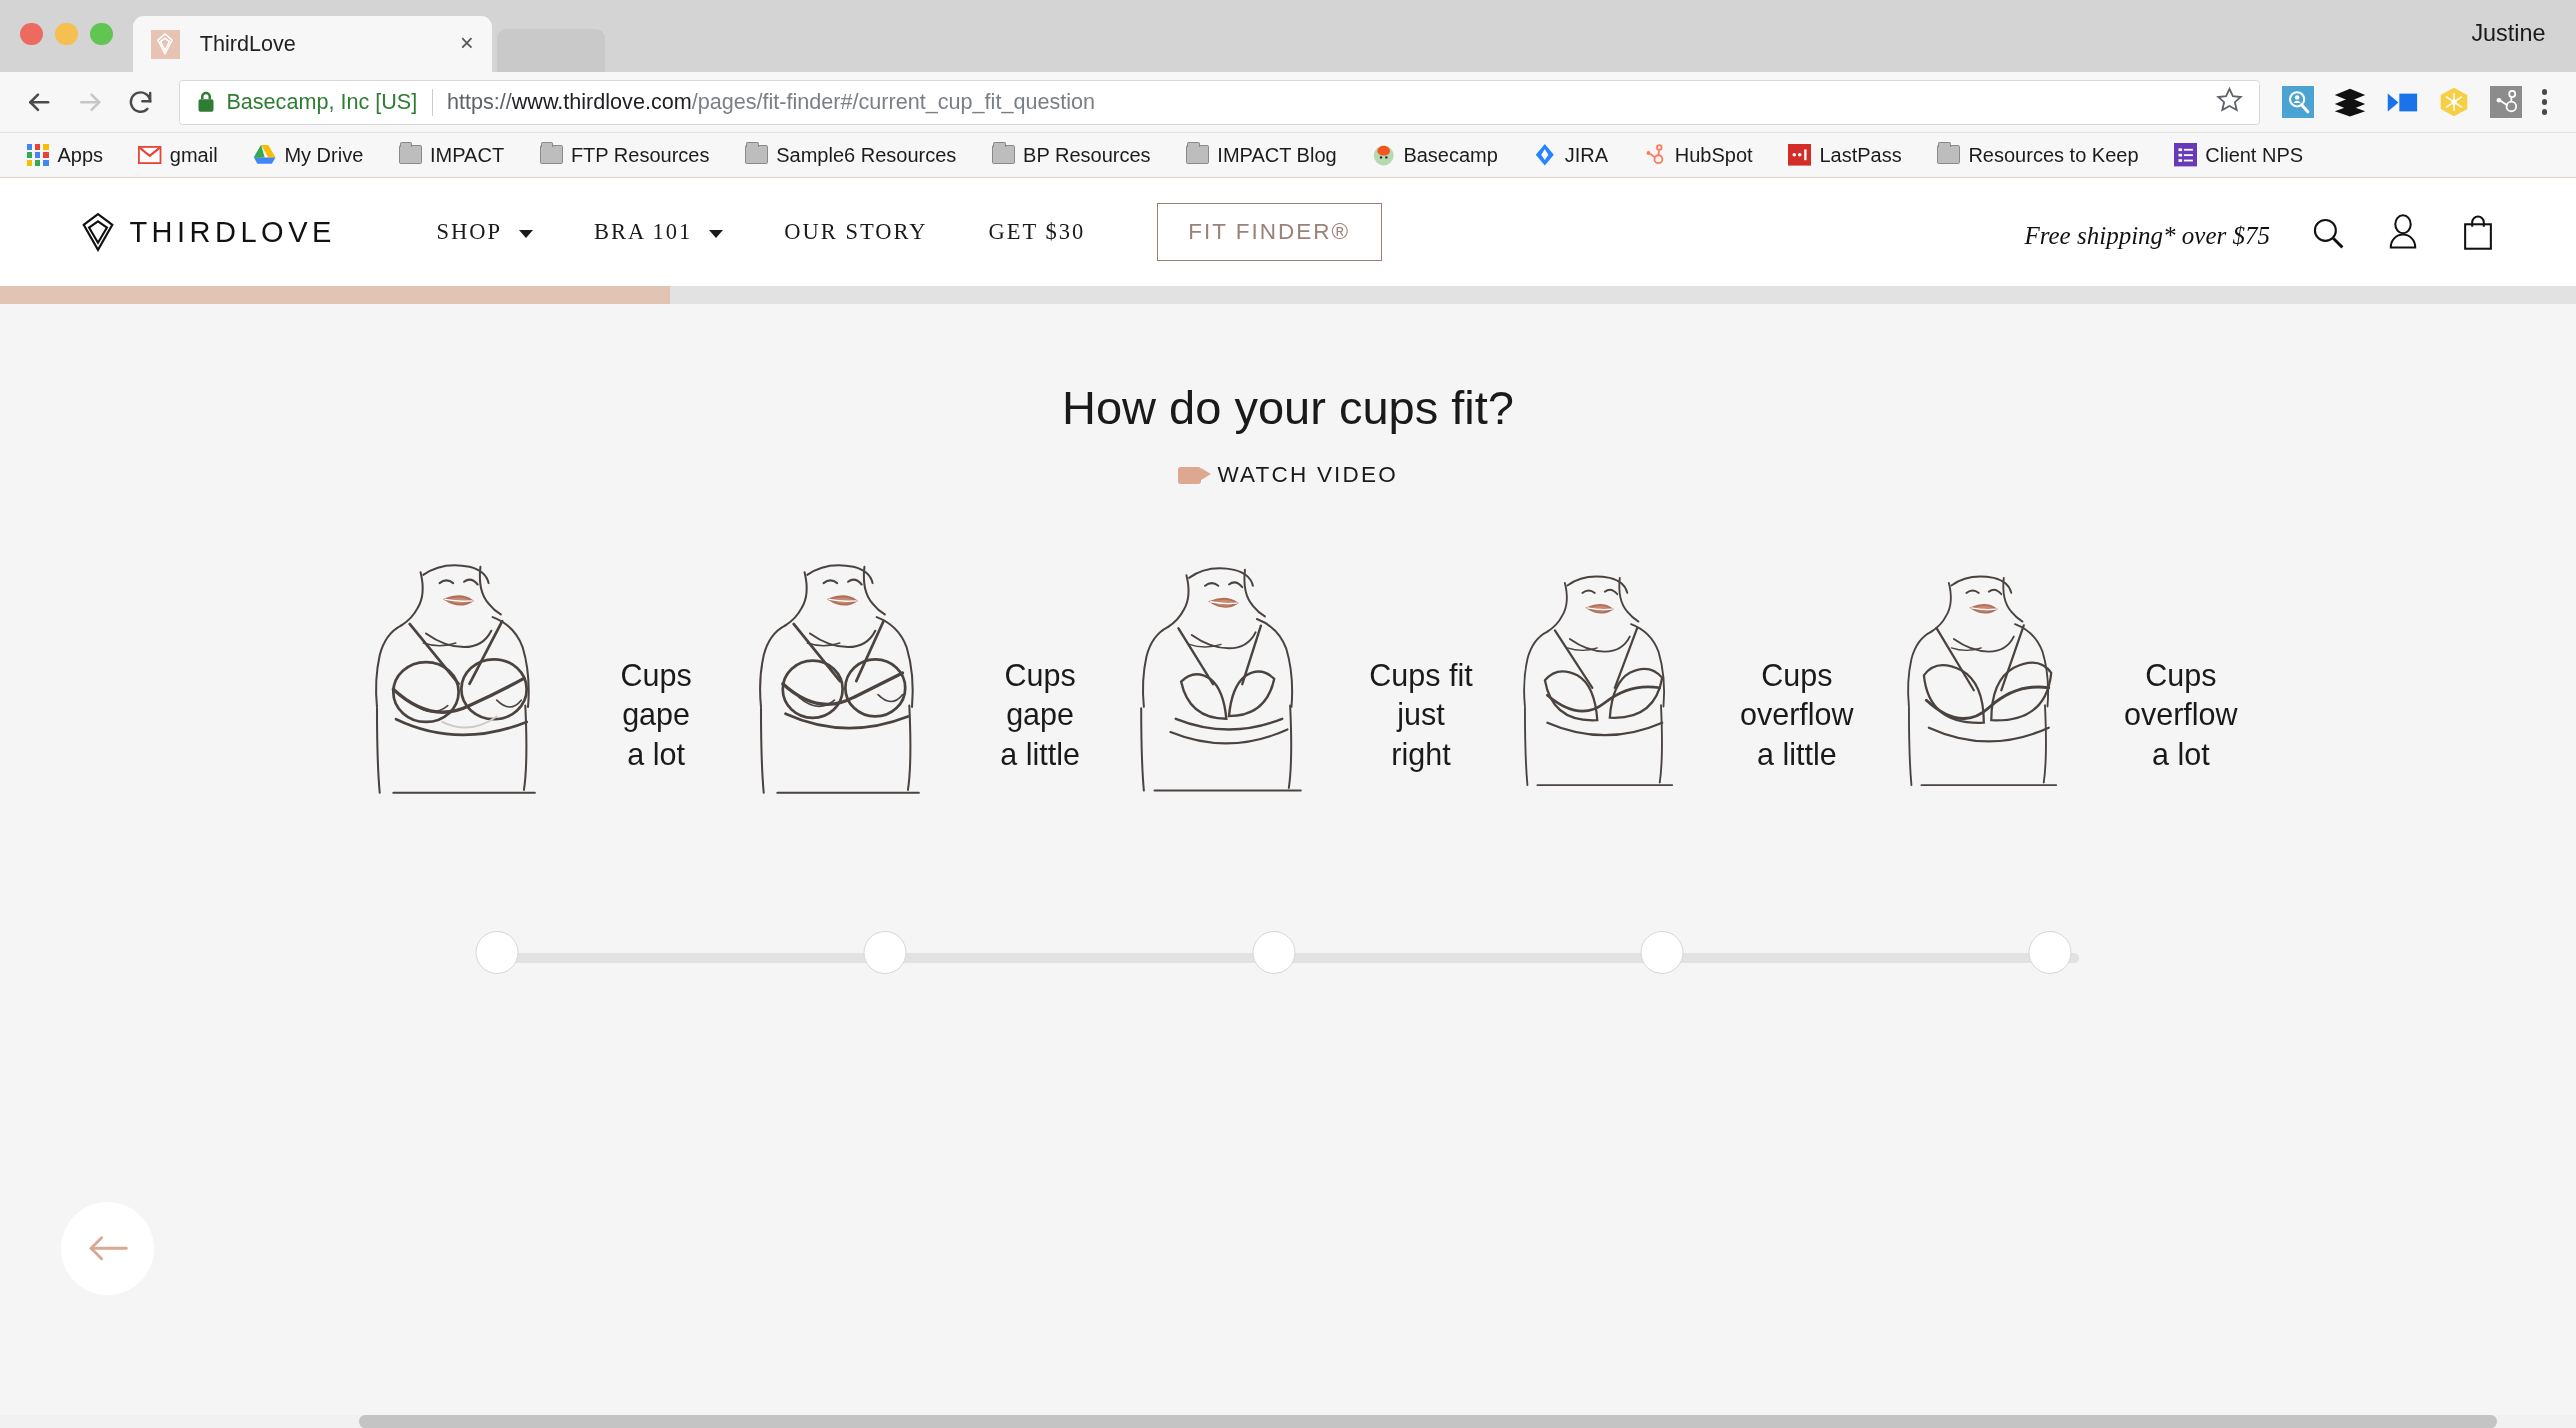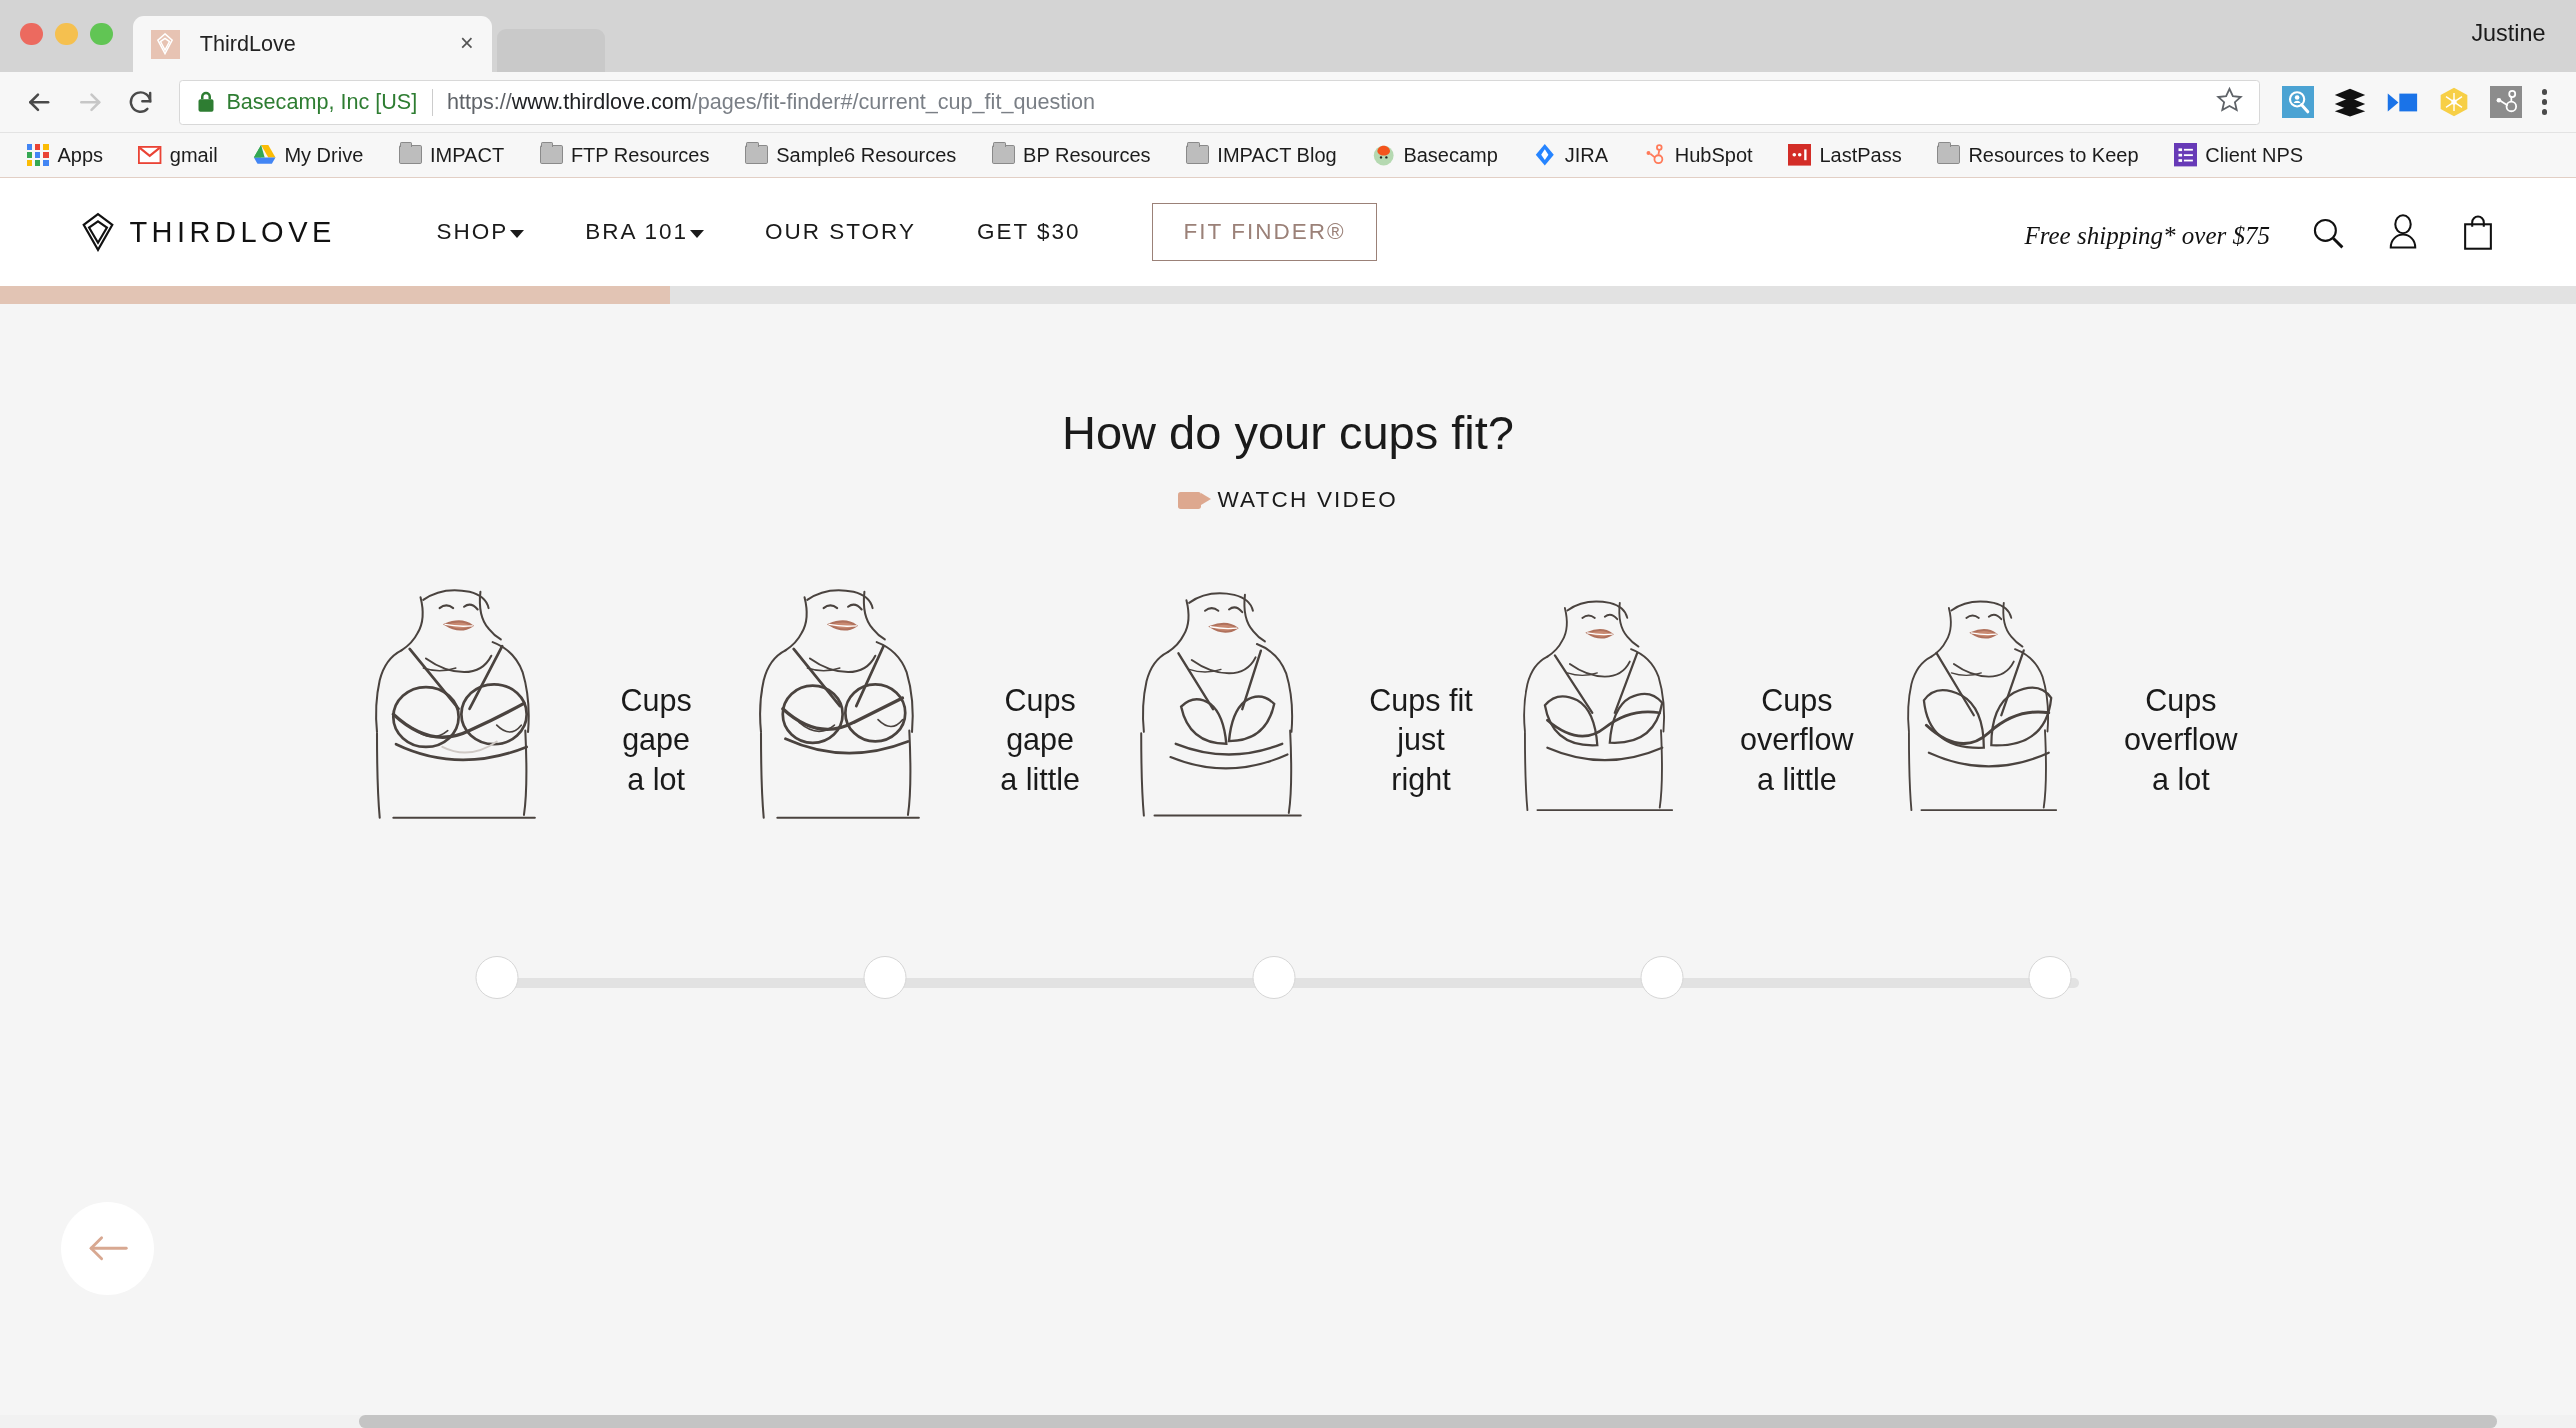--- a/index.html
+++ b/index.html
@@ -92,36 +92,36 @@
   .page { position: absolute; top: 178px; left: 0; width: 2576px; height: 1250px; background: #f5f5f5; overflow: hidden; }
   .site-header {
     height: 108px; background: #fff; display: flex; align-items: center;
     padding: 0 81px;
   }
   .logo { display: flex; align-items: center; gap: 14.4px; }
   .logo-word { font-size: 29px; letter-spacing: 4.5px; color: #111; font-weight: 400; }
   .mainnav { display: flex; align-items: center; margin-left: 70px; gap: 0; }
   .navitem {
     font-size: 22.5px; letter-spacing: 2px; color: #1a1a1a; padding: 0 30.5px;
-    display: flex; align-items: center; gap: 2px; cursor: pointer; white-space: nowrap;
+    display: flex; align-items: center; gap: 17px; cursor: pointer; white-space: nowrap; font-family: Liberation Serif, serif;
   }
   .chev { width: 0; height: 0; border-left: 7.2px solid transparent; border-right: 7.2px solid transparent; border-top: 8px solid #1a1a1a; margin-top: 3.6px; }
   .fitfinder {
     margin-left: 41px; border: 1.8px solid #9b8178; color: #9b8178;
     font-size: 22.5px; letter-spacing: 2px; padding: 15.3px 30.5px; background: transparent;
     cursor: pointer; white-space: nowrap; font-family: "Liberation Sans", sans-serif;
   }
   .header-right { margin-left: auto; display: flex; align-items: flex-end; gap: 41px; }
   .free-ship { font-family: "Liberation Serif", serif; font-style: italic; font-size: 25px; color: #111; white-space: nowrap; }
   .hicon { cursor: pointer; display: flex; align-items: center; }
 
   .progress { height: 18px; background: #e2e2e2; position: relative; }
   .progress-fill { height: 100%; background: #e2c4b4; }
 
-  .content { position: relative; padding-top: 76px; margin-top: 25px; }
+  .content { position: relative; padding-top: 76px; }
   .q-title { text-align: center; font-size: 47px; color: #1a1a1a; font-weight: 400; letter-spacing: 0px; }
   .watch {
     margin: 27px auto 0; display: flex; align-items: center; justify-content: center;
     gap: 16px; cursor: pointer; width: max-content;
   }
   .cam {
     width: 23.4px; height: 17px; background: #dda88f; border-radius: 2.7px; position: relative;
   }
   .cam::after {
     content: ""; position: absolute; right: -10px; top: 1.8px;

